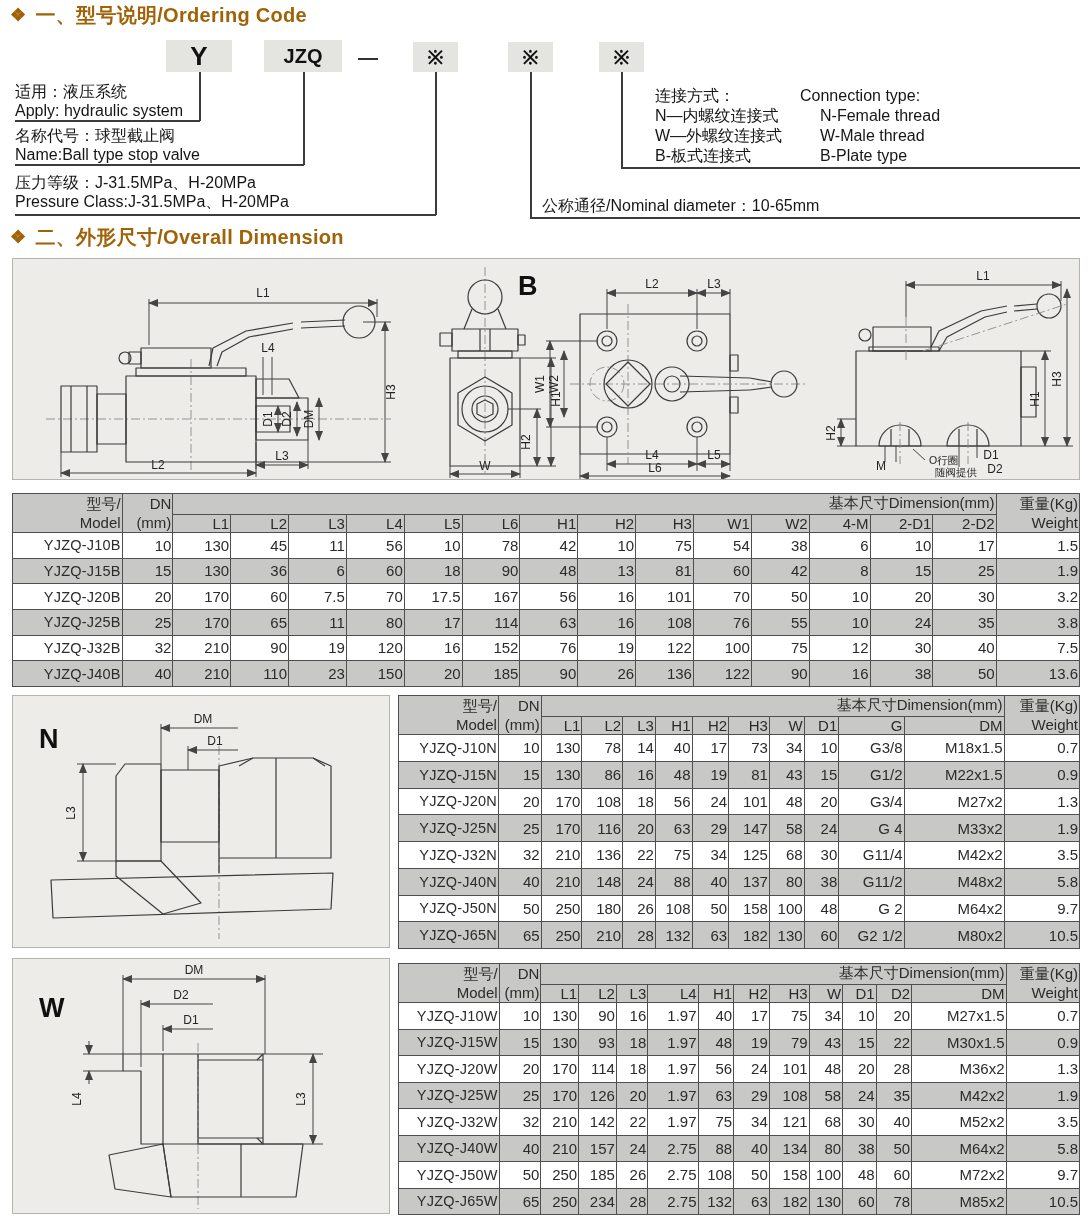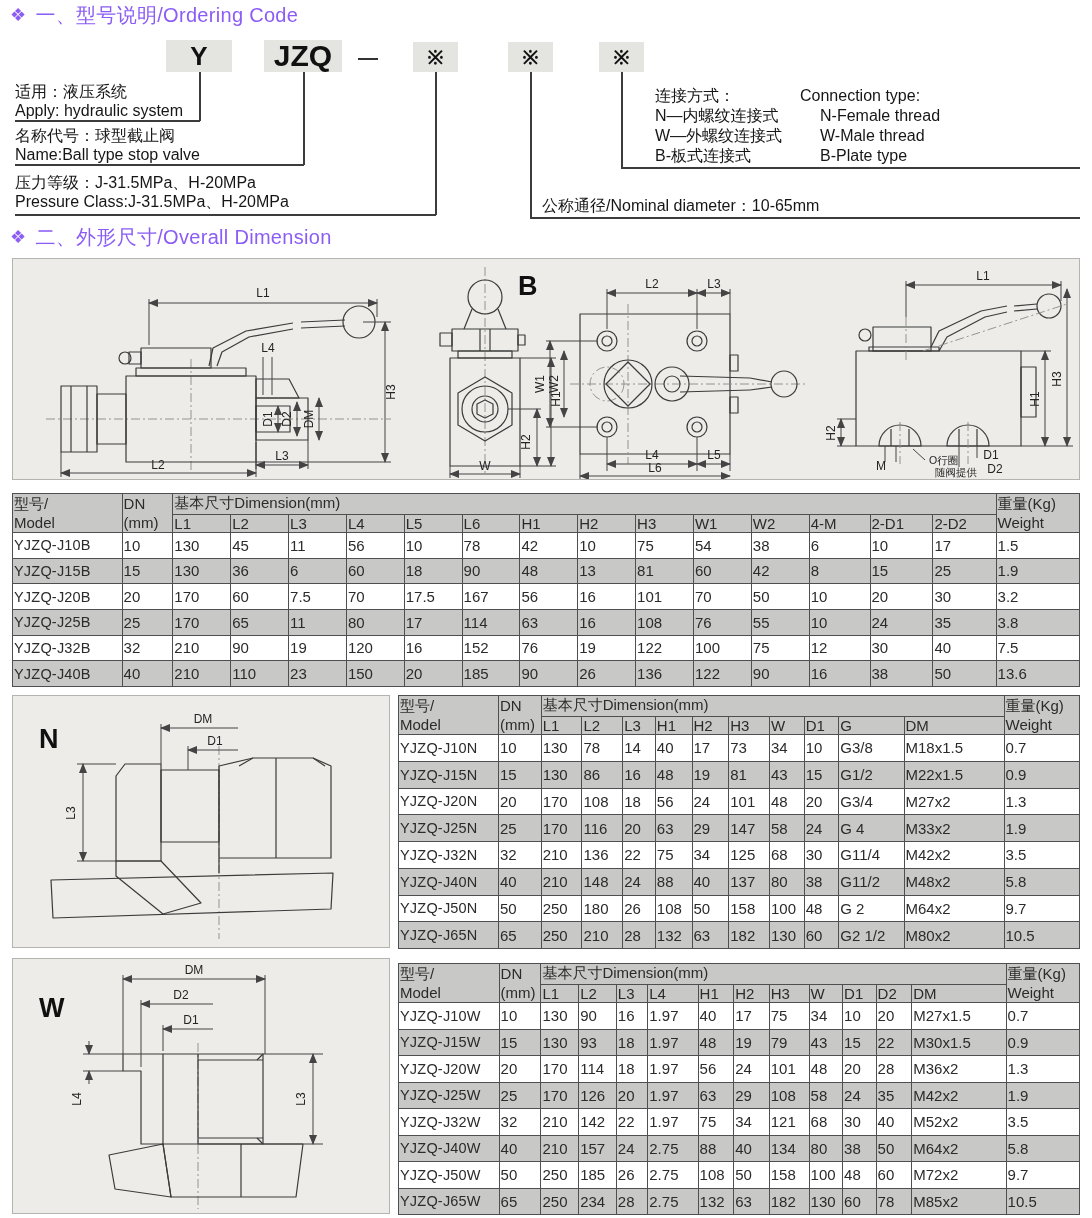--- a/index.html
+++ b/index.html
@@ -1,51 +1,51 @@
 <!DOCTYPE html>
 <html><head>
 <meta charset="utf-8">
 <style>
   html,body{margin:0;padding:0}
   body{
     width:1092px;height:1218px;position:relative;background:#fff;
     font-family:"Liberation Sans",sans-serif;color:#222;overflow:hidden;
   }
-  .sec-title{position:absolute;font-size:20px;font-weight:normal;color:#8b5cf6;white-space:nowrap;letter-spacing:.3px}
+  .sec-title{position:absolute;font-size:20px;font-weight:bold;color:#a16207;white-space:nowrap;letter-spacing:.3px}
   .sec-title .dia{font-size:18px;margin-right:9px;vertical-align:1px}
   .codebox{position:absolute;background:#e4e4e1;text-align:center;font-weight:bold;color:#111;
     display:flex;align-items:center;justify-content:center}
   .dash{position:absolute;font-size:20px;color:#333;font-weight:bold}
   .vline{position:absolute;width:1.5px;background:#3c3c3c}
   .hline{position:absolute;height:1.5px;background:#3c3c3c}
   .lbl{position:absolute;font-size:16px;color:#161616;white-space:nowrap;line-height:19px}
   .panel{position:absolute;background:#edecE9;background:#edece9;border:1px solid #b3b3af;box-sizing:border-box}
   .tblwrap{position:absolute}
-  table.dim{border-collapse:collapse;table-layout:fixed;width:100%;height:100%;text-align:left;color:#2b2b2b}
+  table.dim{border-collapse:collapse;table-layout:fixed;width:100%;height:100%;text-align:right;color:#2b2b2b}
   table.dim th,table.dim td{border:1px solid #4f4f51;padding:0 1px;font-weight:normal;font-size:15px;overflow:hidden}
   table.dim th{font-size:15px}
   table.dim .pre{white-space:pre-line;line-height:19px}
   table.dim thead tr{background:#c8c9c7}
   table.dim tbody tr.shade{background:#c8c9c7}
   table.dim tbody tr.plain{background:#ffffff}
   table.dim td.model{font-size:14.5px;letter-spacing:.2px}
   svg .ln{fill:none;stroke:#3b3b3b;stroke-width:1.2;stroke-linejoin:round}
   svg .cl{fill:none;stroke:#8a8a8a;stroke-width:.9;stroke-dasharray:9 3 2 3}
   svg .dl{fill:none;stroke:#444;stroke-width:1}
   svg text.dim{font-size:12px;fill:#242424;font-family:"Liberation Sans",sans-serif}
   svg text.sm{font-size:10.5px;fill:#242424;font-family:"Liberation Sans",sans-serif}
   svg text.view{font-size:27px;font-weight:bold;fill:#101010;font-family:"Liberation Sans",sans-serif}
 </style>
 </head>
 <body>
 
 <div class="sec-title" style="left:10px;top:2px"><span class="dia">❖</span><span>一、型号说明/Ordering Code</span></div>
 
 <div class="codebox" style="left:166px;top:40px;width:66px;height:32px;font-size:26px">Y</div>
-<div class="codebox" style="left:264px;top:40px;width:78px;height:32px;font-size:30px">JZQ</div>
+<div class="codebox" style="left:264px;top:40px;width:78px;height:32px;font-size:20px">JZQ</div>
 <div class="dash" style="left:358px;top:46px">—</div>
 <div class="codebox" style="left:413px;top:42px;width:45px;height:30px;font-size:19px">※</div>
 <div class="codebox" style="left:508px;top:42px;width:45px;height:30px;font-size:19px">※</div>
 <div class="codebox" style="left:599px;top:42px;width:45px;height:30px;font-size:19px">※</div>
 
 <div class="vline" style="left:199px;top:72px;height:49px"></div>
 <div class="vline" style="left:303px;top:72px;height:93px"></div>
 <div class="vline" style="left:435px;top:72px;height:143px"></div>
 <div class="vline" style="left:530px;top:72px;height:146px"></div>
 <div class="vline" style="left:621px;top:72px;height:96px"></div>

